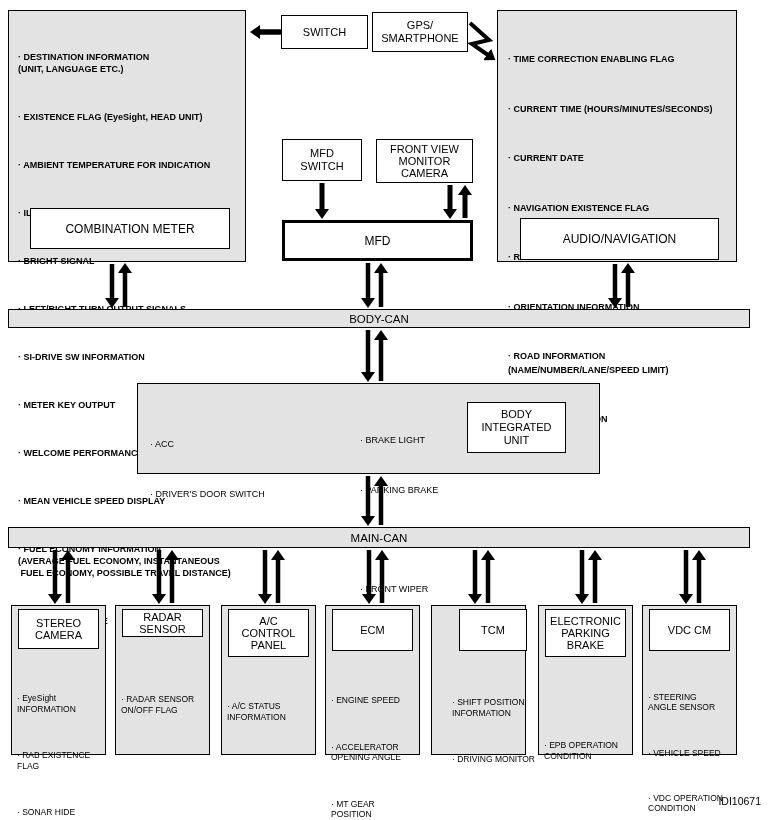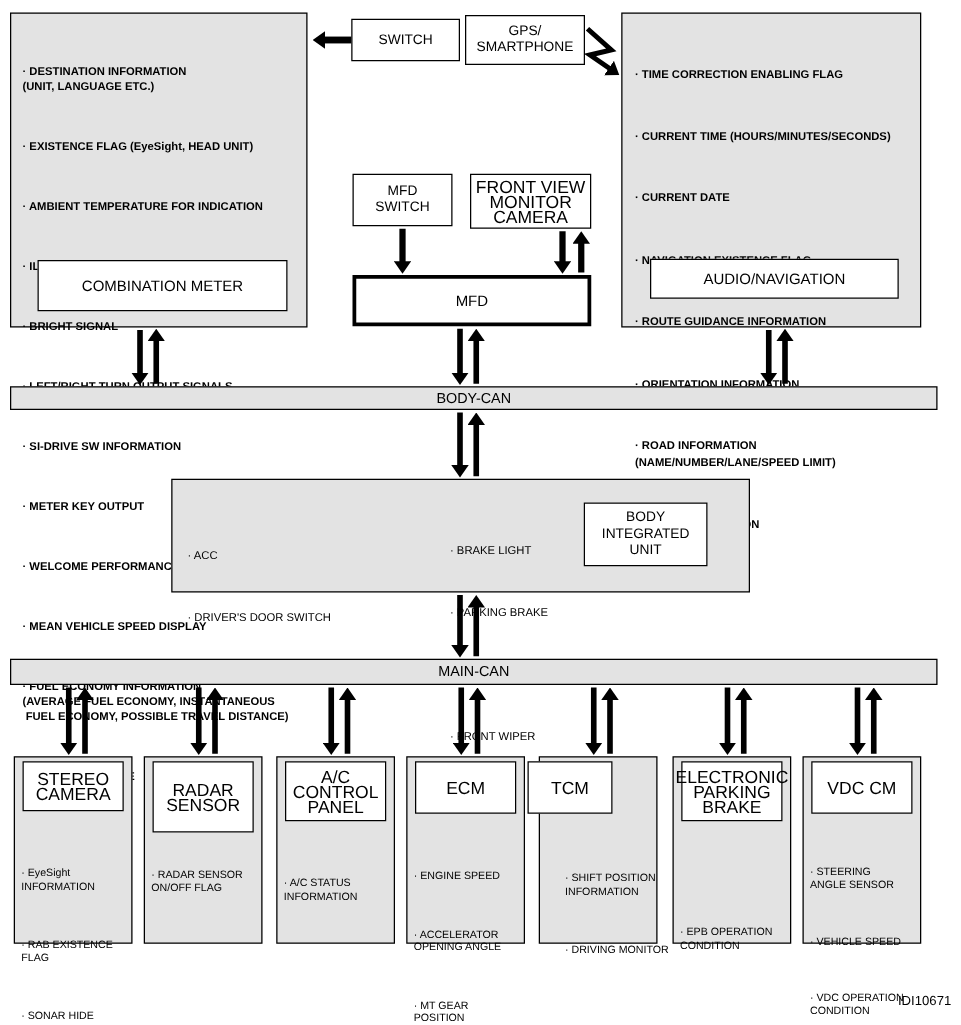--- a/index.html
+++ b/index.html
@@ -13,21 +13,21 @@
           display:flex; align-items:center; justify-content:center;
           text-align:center; white-space:pre; }
   .list { position:absolute; white-space:pre; }
   .li   { white-space:pre; }
   .biglist .li { font-size:9px;  line-height:12px;font-weight:bold; }
   .biulist .li { font-size:9px;  line-height:13.5px; }
   .modlist .li { font-size:8.5px; line-height:10.6px; }
   .tight .li   { font-size:8.5px; line-height:9.8px; }
   .title12 { font-size:12px; }
   .title11 { font-size:11px; line-height:13px; }
-  .title10 { font-size:14px; line-height:12px; }
+  .title10 { font-size:11px; line-height:12px; }
   .bar { position:absolute; background:#e3e3e3; border:1.5px solid #000; box-sizing:border-box;
          display:flex; align-items:center; justify-content:center; font-size:11.5px; }
   #arrows { position:absolute; left:0; top:0; pointer-events:none; }
   #figid { position:absolute; right:8px; top:795px; font-size:10.5px; }
 </style>
 </head>
 <body>
 
 <div id="canvas">
 
@@ -67,21 +67,21 @@
     <div class="li" style="line-height:13.5px">· TIME CORRECTION ENABLING FLAG</div>
     <div class="li" style="line-height:13.5px">· CURRENT TIME (HOURS/MINUTES/SECONDS)</div>
     <div class="li" style="line-height:13.5px">· CURRENT DATE</div>
     <div class="li" style="line-height:13.5px">· NAVIGATION EXISTENCE FLAG</div>
     <div class="li" style="line-height:13.5px">· ROUTE GUIDANCE INFORMATION</div>
     <div class="li" style="line-height:13.5px">· ORIENTATION INFORMATION</div>
     <div class="li" style="line-height:13.5px">· ROAD INFORMATION
 (NAME/NUMBER/LANE/SPEED LIMIT)</div>
     <div class="li" style="line-height:13.5px">· AUDIO INFORMATION</div>
   </div>
-  <div class="wbox title12" style="left:520px; top:207px; width:199px; height:32px;">AUDIO/NAVIGATION</div>
+  <div class="wbox title12" style="left:520px; top:218px; width:199px; height:42px;">AUDIO/NAVIGATION</div>
 
   <div class="bar" style="left:8px; top:309px; width:742px; height:19px;">BODY-CAN</div>
 
   <div class="gbox" style="left:137px; top:383px; width:463px; height:91px;"></div>
   <div class="list biulist" style="left:150px; top:402px;">
     <div class="li">· ACC</div>
     <div class="li">· DRIVER'S DOOR SWITCH</div>
   </div>
   <div class="list biulist" style="left:360px; top:398px;">
     <div class="li">· BRAKE LIGHT</div>
@@ -102,21 +102,21 @@
     <div class="li">· EyeSight
 INFORMATION</div>
     <div class="li">· RAB EXISTENCE
 FLAG</div>
     <div class="li">· SONAR HIDE
 FLAG</div>
     
   </div>
 
   <div class="gbox" style="left:115px; top:605px; width:95px; height:150px;"></div>
-  <div class="wbox title10" style="left:122px; top:609px; width:81px; height:57px;">RADAR
+  <div class="wbox title10" style="left:122px; top:609px; width:81px; height:28px;">RADAR
 SENSOR</div>
   <div class="list modlist" style="left:121px; top:658px;">
     <div class="li">· RADAR SENSOR
 ON/OFF FLAG</div>
   </div>
 
   <div class="gbox" style="left:221px; top:605px; width:95px; height:150px;"></div>
   <div class="wbox title10" style="left:228px; top:609px; width:81px; height:48px;">A/C
 CONTROL
 PANEL</div>
@@ -131,21 +131,21 @@
     <div class="li">· ENGINE SPEED</div>
     <div class="li">· ACCELERATOR
 OPENING ANGLE</div>
     <div class="li">· MT GEAR
 POSITION</div>
     
     
   </div>
 
   <div class="gbox" style="left:431px; top:605px; width:95px; height:150px;"></div>
-  <div class="wbox title10" style="left:422px; top:609px; width:68px; height:42px;">TCM</div>
+  <div class="wbox title10" style="left:459px; top:609px; width:68px; height:42px;">TCM</div>
   <div class="list modlist" style="left:437px; top:661px;margin-left:15px;">
     <div class="li">· SHIFT POSITION
 INFORMATION</div>
     <div class="li">· DRIVING MONITOR</div>
   </div>
 
   <div class="gbox" style="left:538px; top:605px; width:95px; height:150px;"></div>
   <div class="wbox title10" style="left:545px; top:609px; width:81px; height:48px;">ELECTRONIC
 PARKING
 BRAKE</div>

